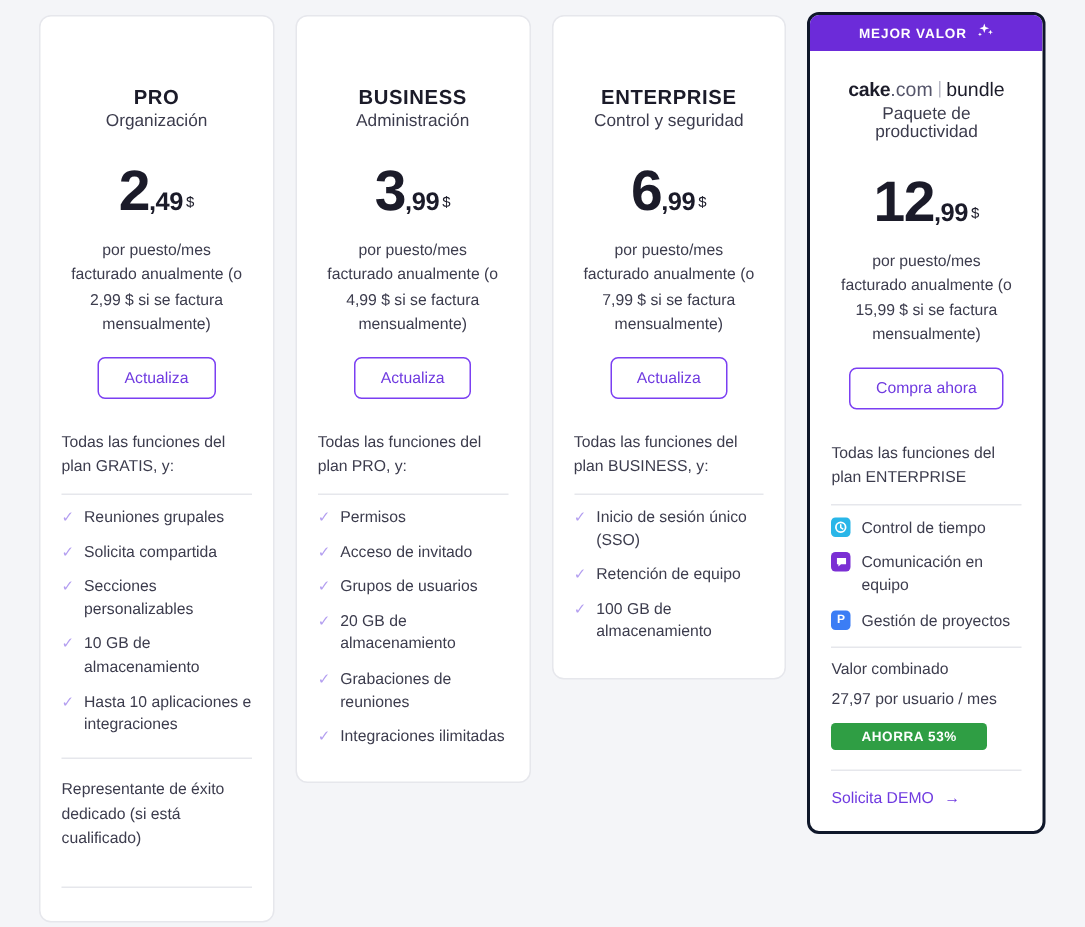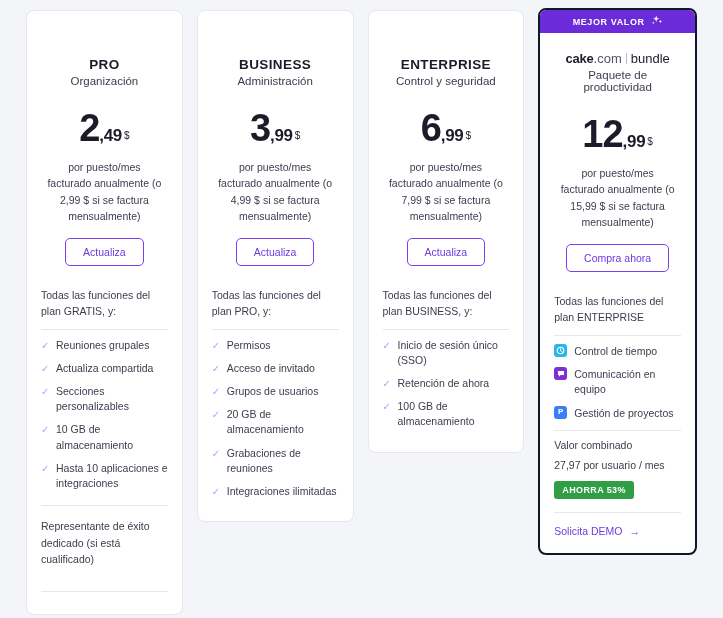--- a/index.html
+++ b/index.html
@@ -190,21 +190,21 @@
   .combined-label { font-size: 10.5px; color: #3c3c4d; margin-top: 2px; }
   .combined-price { font-size: 10.5px; color: #3c3c4d; margin-top: 8px; }
   .save-badge {
     display: inline-block;
     background: #2f9e44;
     color: #fff;
     font-size: 9px;
     font-weight: bold;
     letter-spacing: .4px;
     border-radius: 3px;
-    padding: 4px 8px;
+    padding: 4px 20px;
     margin-top: 10px;
   }
   .demo-link {
     font-size: 10.5px;
     color: #6f3ae0;
     text-decoration: none;
     display: inline-flex;
     align-items: center;
     gap: 7px;
     cursor: pointer;
@@ -235,21 +235,21 @@
         <span class="big">2</span><span class="cents">,49</span><span class="cur">$</span>
       </div>
       <div class="price-note">por puesto/mes facturado anualmente (o 2,99 $ si se factura mensualmente)</div>
       <div class="btn-wrap">
         <button class="btn">Actualiza</button>
       </div>
       <div class="feat-head">Todas las funciones del plan GRATIS, y:</div>
       <div class="hr"></div>
       <ul class="feats">
         <li><span class="chk">✓</span><span>Reuniones grupales</span></li>
-        <li><span class="chk">✓</span><span>Actualiza compartida</span></li>
+        <li><span class="chk">✓</span><span>Solicita compartida</span></li>
         <li><span class="chk">✓</span><span>Secciones personalizables</span></li>
         <li><span class="chk">✓</span><span>10 GB de almacenamiento</span></li>
         <li><span class="chk">✓</span><span>Hasta 10 aplicaciones e integraciones</span></li>
       </ul>
       <div class="hr" style="margin-top:14px"></div>
       <div class="foot-note" style="margin-top:12px">Representante de éxito dedicado (si está cualificado)</div>
       <div class="hr" style="margin-top:24px"></div>
     </div>
 
     <div class="card mid">
@@ -281,21 +281,21 @@
         <span class="big">6</span><span class="cents">,99</span><span class="cur">$</span>
       </div>
       <div class="price-note">por puesto/mes facturado anualmente (o 7,99 $ si se factura mensualmente)</div>
       <div class="btn-wrap">
         <button class="btn">Actualiza</button>
       </div>
       <div class="feat-head">Todas las funciones del plan BUSINESS, y:</div>
       <div class="hr"></div>
       <ul class="feats">
         <li><span class="chk">✓</span><span>Inicio de sesión único (SSO)</span></li>
-        <li><span class="chk">✓</span><span>Retención de ahora</span></li>
+        <li><span class="chk">✓</span><span>Retención de equipo</span></li>
         <li><span class="chk">✓</span><span>100 GB de almacenamiento</span></li>
       </ul>
     </div>
 
     <div class="card bundle">
       <div class="ribbon">
         <span>MEJOR VALOR</span>
         <span class="sparkle">
           <svg width="13" height="11" viewBox="0 0 13 11" fill="#ffffff" aria-hidden="true">
             <path d="M6.2 0.6 L7.0 3.0 L9.4 3.8 L7.0 4.6 L6.2 7.0 L5.4 4.6 L3.0 3.8 L5.4 3.0 Z"></path>

